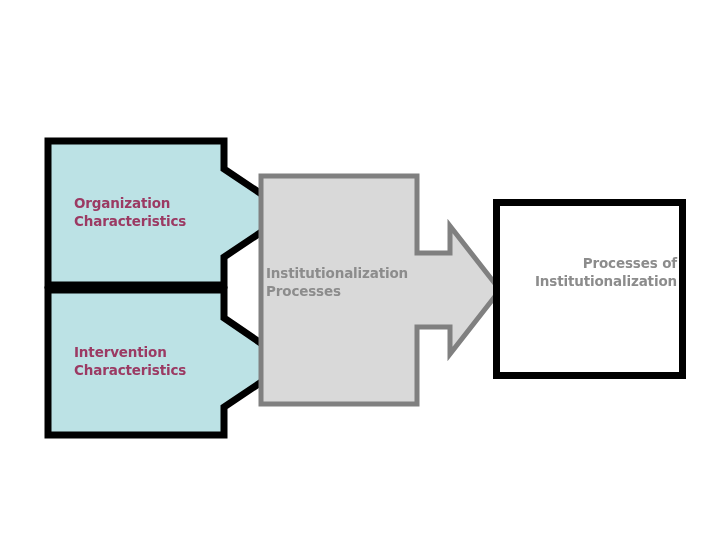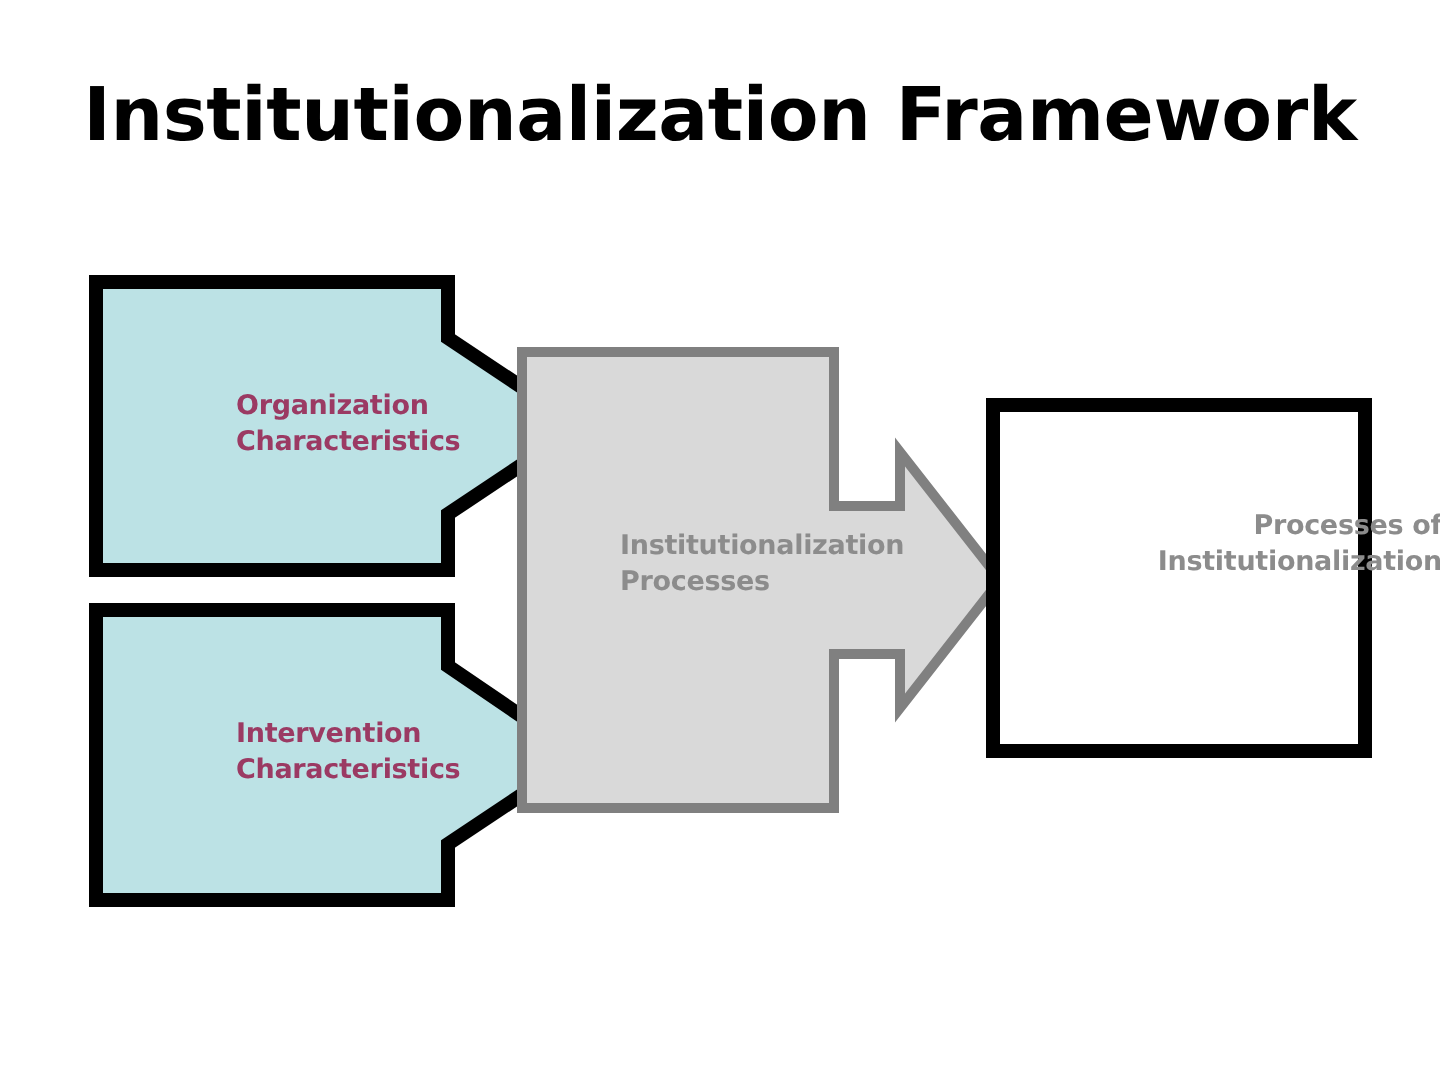--- a/index.html
+++ b/index.html
@@ -44,26 +44,25 @@
     left: 0;
     top: 0;
     display: block;
   }
   .shape-label {
     position: absolute;
     font-family: "DejaVu Sans", sans-serif;
     font-weight: bold;
     line-height: 1.30;
     white-space: pre-line;
-    margin-left: 44px;
   }
 
   
   #org-shape   { left: 44px; top: 137px;  width: 250px; height: 152px; }
-  #interv-shape{ left: 44px; top: 301px;  width: 250px; height: 153px; padding-left: 24px; }
+  #interv-shape{ left: 44px; top: 286px;  width: 250px; height: 153px; padding-left: 24px; }
 
   .cyan-label {
     color: #9B3A63;
     font-size: 13.5px;
     letter-spacing: -0.15px;
   }
   #org-label    { left: 30px; top: 58px;  width: 160px; text-align: left; }
   #interv-label { left: 30px; top: 58px;  width: 160px; text-align: left; }
 
   
@@ -85,21 +84,20 @@
     top: 56px;
     width: 178px;
     text-align: right;
   }
 </style>
 </head>
 <body>
 
 <div id="slide">
 
-  <div id="title">Institutionalization Framework</div>
 
   <div class="shape" id="org-shape">
     <svg width="250" height="152" viewBox="0 0 250 152">
       <polygon points="4,4 180,4 180,32 246,76 180,120 180,148 4,148" fill="#BCE2E5" stroke="#000000" stroke-width="7" stroke-linejoin="miter"></polygon>
     </svg>
     <div class="shape-label cyan-label" id="org-label">Organization
 Characteristics</div>
   </div>
 
   <div class="shape" id="interv-shape">

